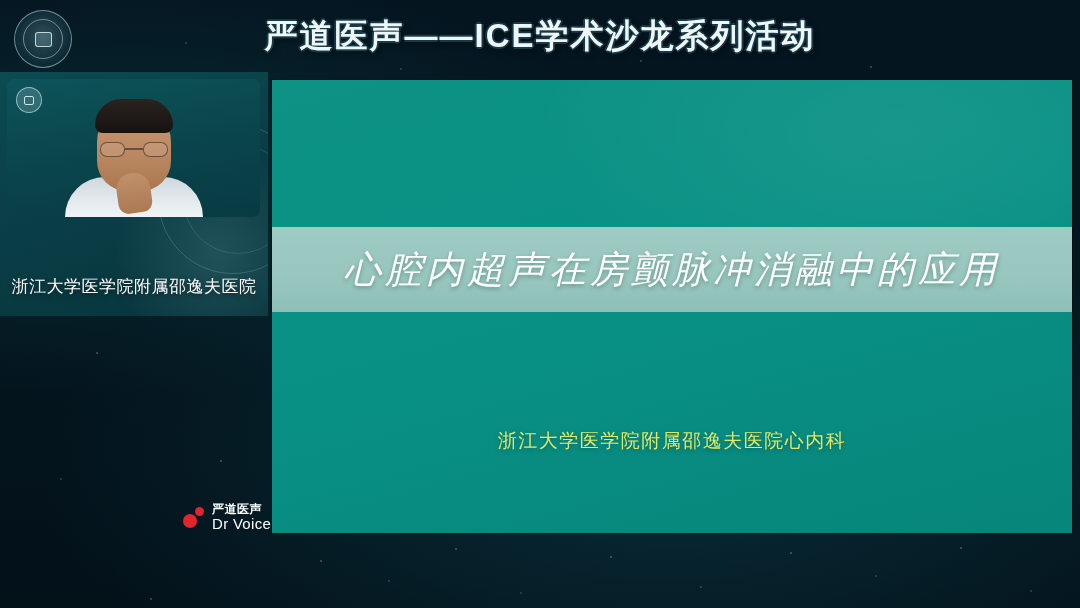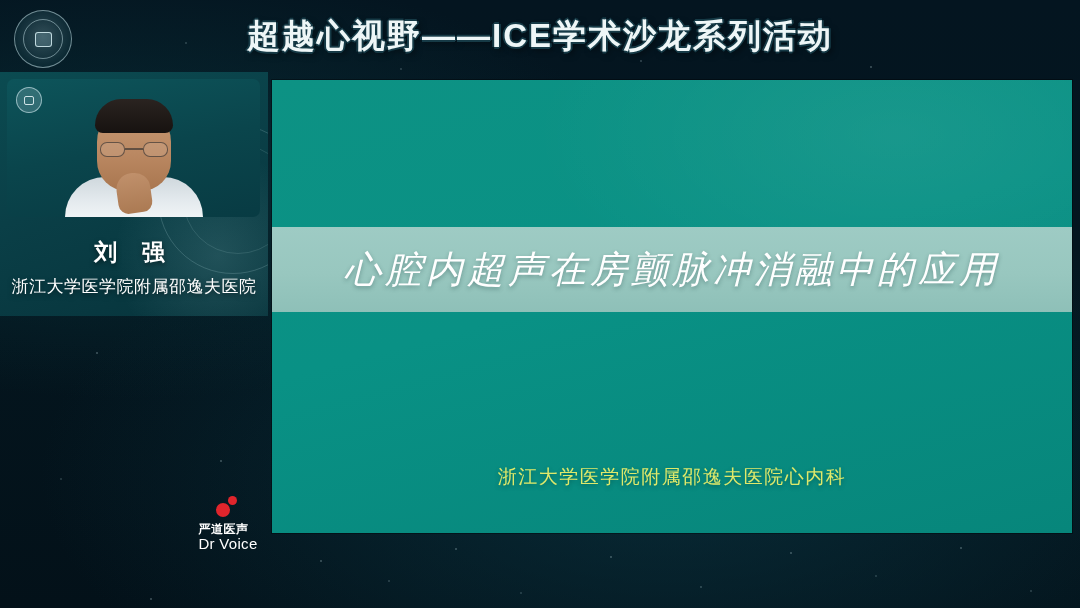--- a/index.html
+++ b/index.html
@@ -182,28 +182,27 @@
     font-family:"Liberation Serif","DejaVu Serif", serif;
     font-weight:bold;
     text-shadow:0 2px 4px rgba(0,60,55,0.45);
   }
   #slide-presenter-dept {
     position:absolute; left:0; top:348px; width:800px;
     text-align:center;
     font-size:19px; color:#dfe96a; letter-spacing:1.5px;
     font-family:"Liberation Serif","DejaVu Serif", serif;
     text-shadow:0 2px 4px rgba(0,60,55,0.45);
-    margin-top:36px;
   }
 
   
   #brand-watermark {
     position:absolute; left:183px; top:496px; width:90px; height:44px;
     z-index:7;
-    display:flex; align-items:center; gap:5px;flex-direction:column;
+    display:flex; align-items:center; gap:5px;
   }
   #brand-dots { position:relative; width:24px; height:22px; flex:0 0 auto; }
   #brand-dots .d1 {
     position:absolute; left:0; top:7px; width:14px; height:14px;
     background:#e0252c; border-radius:50%;
   }
   #brand-dots .d2 {
     position:absolute; left:12px; top:0; width:9px; height:9px;
     background:#e0252c; border-radius:50%;
   }
@@ -242,21 +241,21 @@
   <div class="star" style="left:640px;top:60px;width:2px;height:2px;opacity:.25;"></div>
   <div class="star" style="left:400px;top:68px;width:2px;height:2px;opacity:.22;"></div>
   <div class="star" style="left:185px;top:42px;width:2px;height:2px;opacity:.22;"></div>
 
   <div id="header">
     <div id="uni-emblem">
       <div class="ring2">
           <div class="core"></div>
         </div>
     </div>
-    <div id="event-title">超越心视野——ICE学术沙龙系列活动</div>
+    <div id="event-title">严道医声——ICE学术沙龙系列活动</div>
   </div>
 
   <div id="speaker-panel">
     <div class="arc"></div>
     <div class="arc2"></div>
     <div class="glow"></div>
 
     <div id="video-feed">
       <div id="person-shoulders"></div>
       <div id="person-head"></div>
@@ -265,21 +264,20 @@
         <div class="lens l"></div>
           <div class="bridge"></div>
           <div class="lens r"></div>
       </div>
       <div id="person-hand"></div>
       <div id="video-watermark">
         <div class="sq"></div>
       </div>
     </div>
 
-    <div id="speaker-name">刘  强</div>
     <div id="speaker-affiliation">浙江大学医学院附属邵逸夫医院</div>
   </div>
 
   <div id="slide">
     <div class="bg-wash"></div>
 
     <div id="slide-title-band">
       <div id="slide-title">心腔内超声在房颤脉冲消融中的应用</div>
     </div>
 

